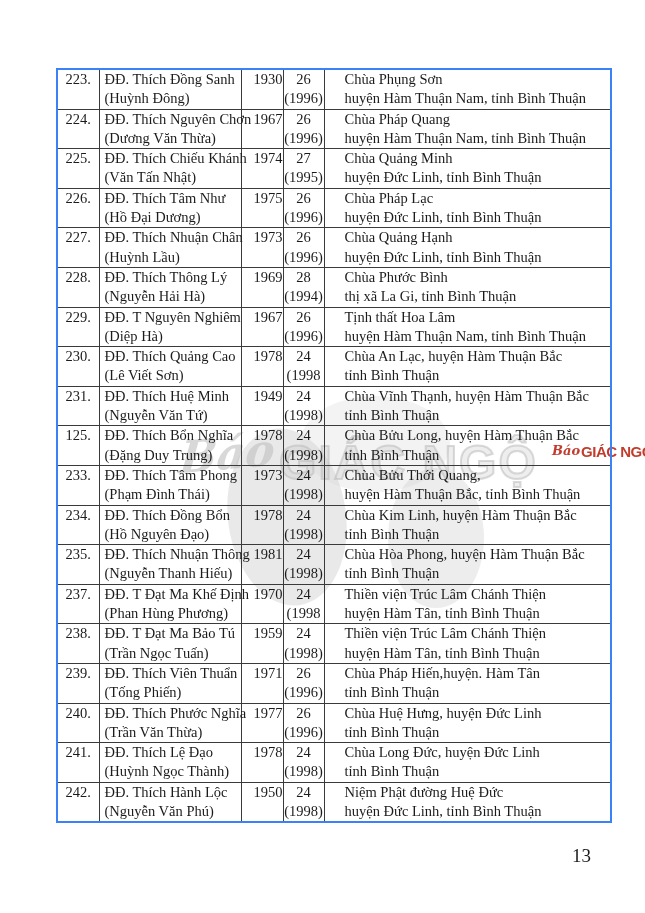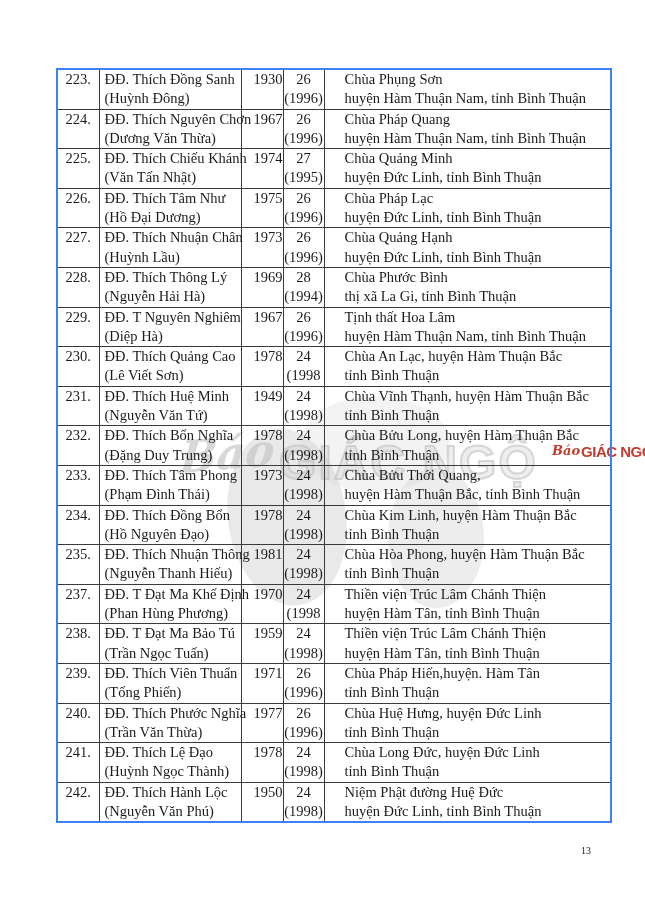--- a/index.html
+++ b/index.html
@@ -69,21 +69,21 @@
   td .ln { white-space: nowrap; }
   td.no   { text-align: center; }
   td.name .ln { padding-left: 5px; }
   td.year { text-align: right; }
   td.age  { text-align: center; margin-left: 8px; }
   td.addr .ln { padding-left: 20px; }
 
   
   .page-number {
     position: absolute; top: 845px; right: 54px;
-    font-size: 10px; color: #1b1b1b;
+    font-size: 19px; color: #1b1b1b;
   }
 </style>
 </head>
 <body>
 
 <div class="page">
 
   <div class="wm-blob wm-blob1"></div>
   <div class="wm-blob wm-blob3"></div>
   <div class="wm-blob wm-blob2"></div>
@@ -280,21 +280,21 @@
             <div class="ln">24</div>
             <div class="ln">(1998)</div>
           </td>
           <td class="addr">
             <div class="ln">Chùa Vĩnh Thạnh, huyện Hàm Thuận Bắc</div>
             <div class="ln">tỉnh Bình Thuận</div>
           </td>
         </tr>
         <tr>
           <td class="no">
-            <div class="ln">232.</div>
+            <div class="ln">125.</div>
           </td>
           <td class="name">
             <div class="ln">ĐĐ. Thích Bổn Nghĩa</div>
             <div class="ln">(Đặng Duy Trung)</div>
           </td>
           <td class="year">
             <div class="ln">1978</div>
           </td>
           <td class="age">
             <div class="ln">24</div>

